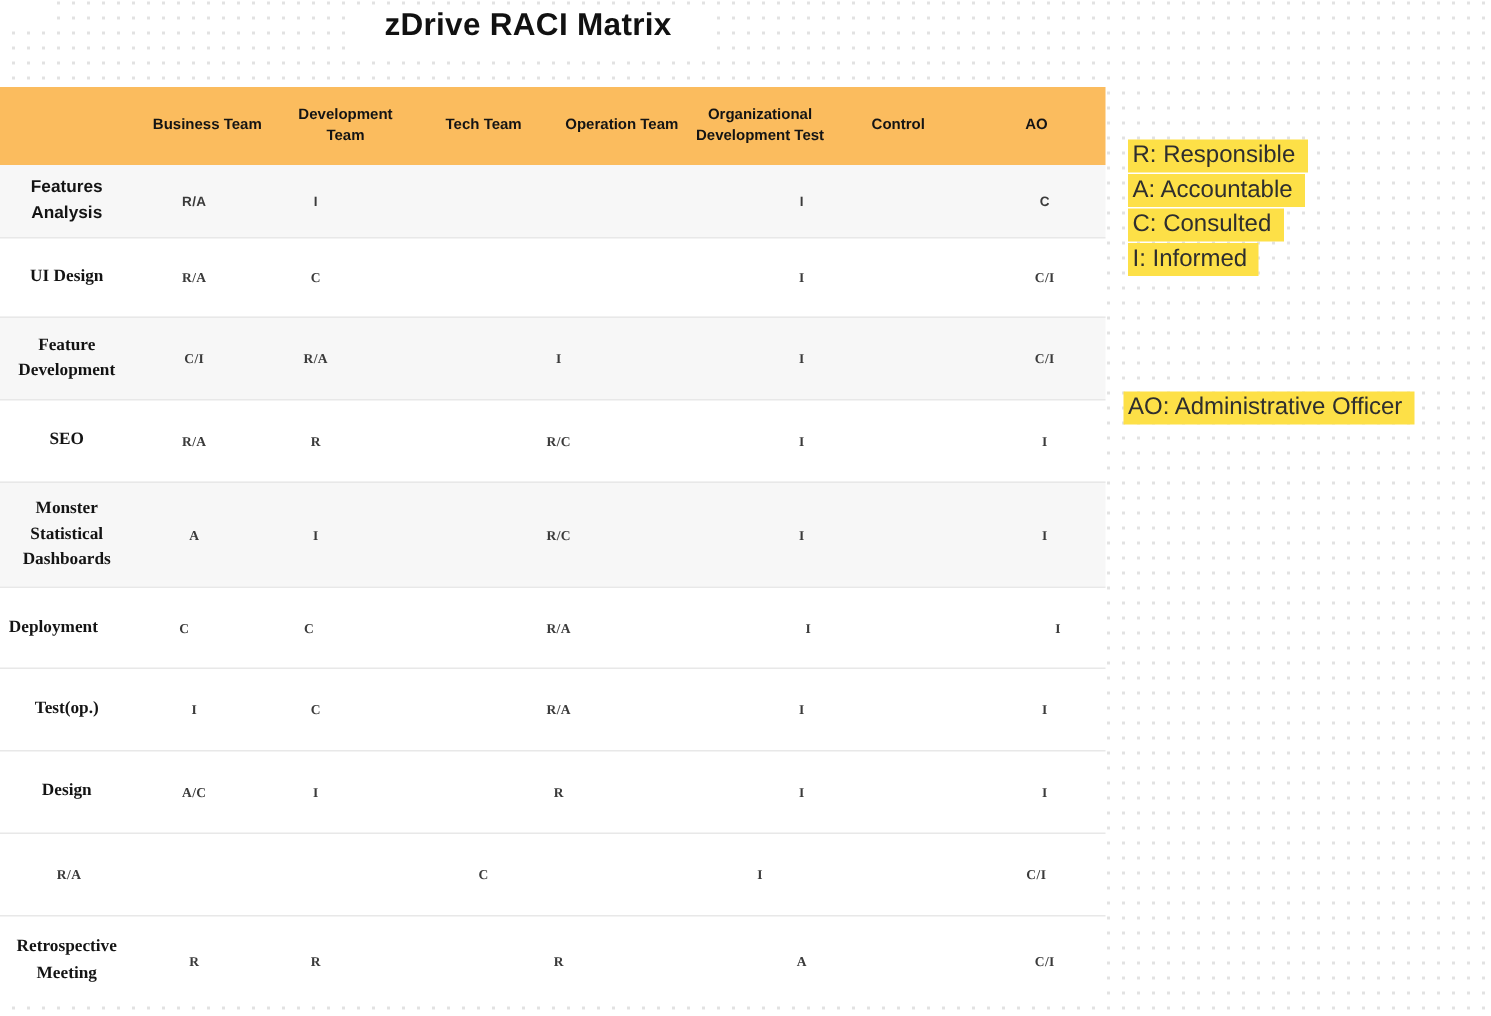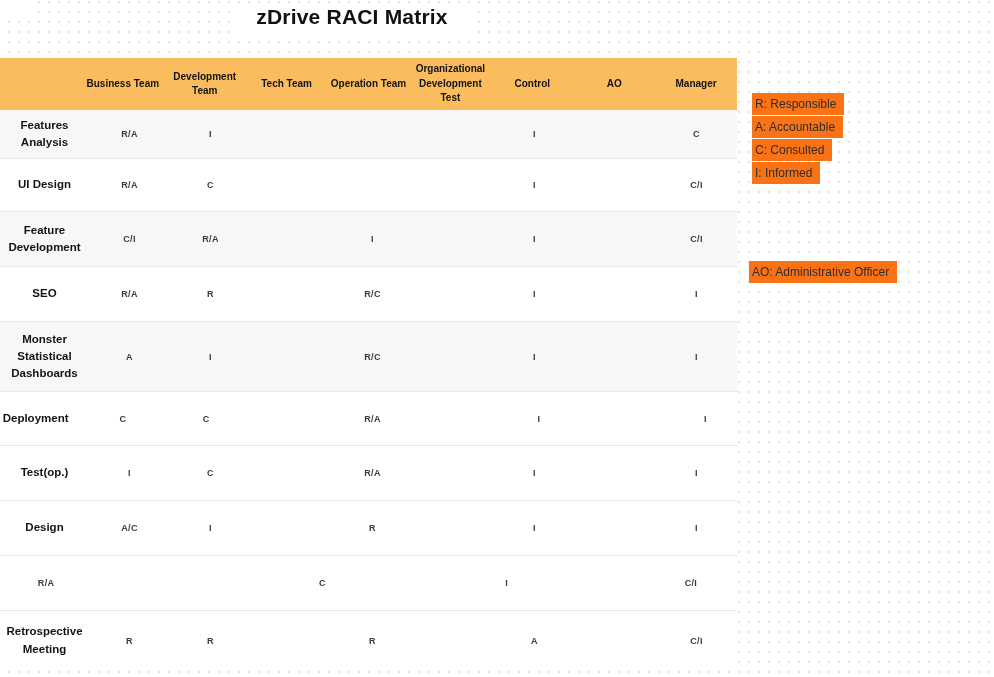--- a/index.html
+++ b/index.html
@@ -31,32 +31,32 @@
     display: flex; background: #FBBC5E; min-height: 52px; align-items: stretch;
   }
   .cell {
     flex: 1 1 0; display: flex; align-items: center; justify-content: center;
     text-align: center; min-width: 0; overflow: visible;
   }
   .hcell {
     font-weight: 700; font-size: 10px; line-height: 1.45; color: #141414; padding: 4px 2px;
   }
   .trow { display: flex; }
-  .trow + .trow { border-top: 1px solid #e8e8e8; }
+  .trow + .trow { border-top: 1px solid #e8e8e8; font-family: Liberation Serif, serif; }
   .trow.shaded { background: #f7f7f7; }
   .label-cell {
     font-weight: 700; font-size: 11.5px; color: #141414; line-height: 1.5; padding: 18px 4px;
   }
   .val-cell {
     font-weight: 700; font-size: 9px; color: #3b3b3b; letter-spacing: 0.3px;
   }
   .legend { position: absolute; left: 752px; top: 93px; }
   .legend-line { height: 23px; }
   .legend-line span, .ao-note span {
-    display: inline-block; background: #f97316; font-size: 12px; color: #2e2e2e;
+    display: inline-block; background: #fde047; font-size: 16px; color: #2e2e2e;
     line-height: 22px; padding: 0 8px 0 3px; white-space: nowrap;
   }
   .ao-note { position: absolute; left: 749px; top: 261px; }
 </style>
 </head>
 <body>
 
 <div class="corner-patch"></div>
 
 <div class="title-box">
@@ -66,21 +66,20 @@
 <div class="matrix">
   <div class="thead">
       <div class="cell hcell"></div>
       <div class="cell hcell">Business Team</div>
       <div class="cell hcell">Development Team</div>
       <div class="cell hcell">Tech Team</div>
       <div class="cell hcell">Operation Team</div>
       <div class="cell hcell">Organizational Development Test</div>
       <div class="cell hcell">Control</div>
       <div class="cell hcell">AO</div>
-      <div class="cell hcell">Manager</div>
     </div>
   <div>
       <div class="trow shaded" style="height: 48px;">
         <div class="cell label-cell">Features Analysis</div>
         <div class="cell val-cell">R/A</div>
         <div class="cell val-cell">I</div>
         <div class="cell val-cell"></div>
         <div class="cell val-cell"></div>
         <div class="cell val-cell"></div>
         <div class="cell val-cell">I</div>

